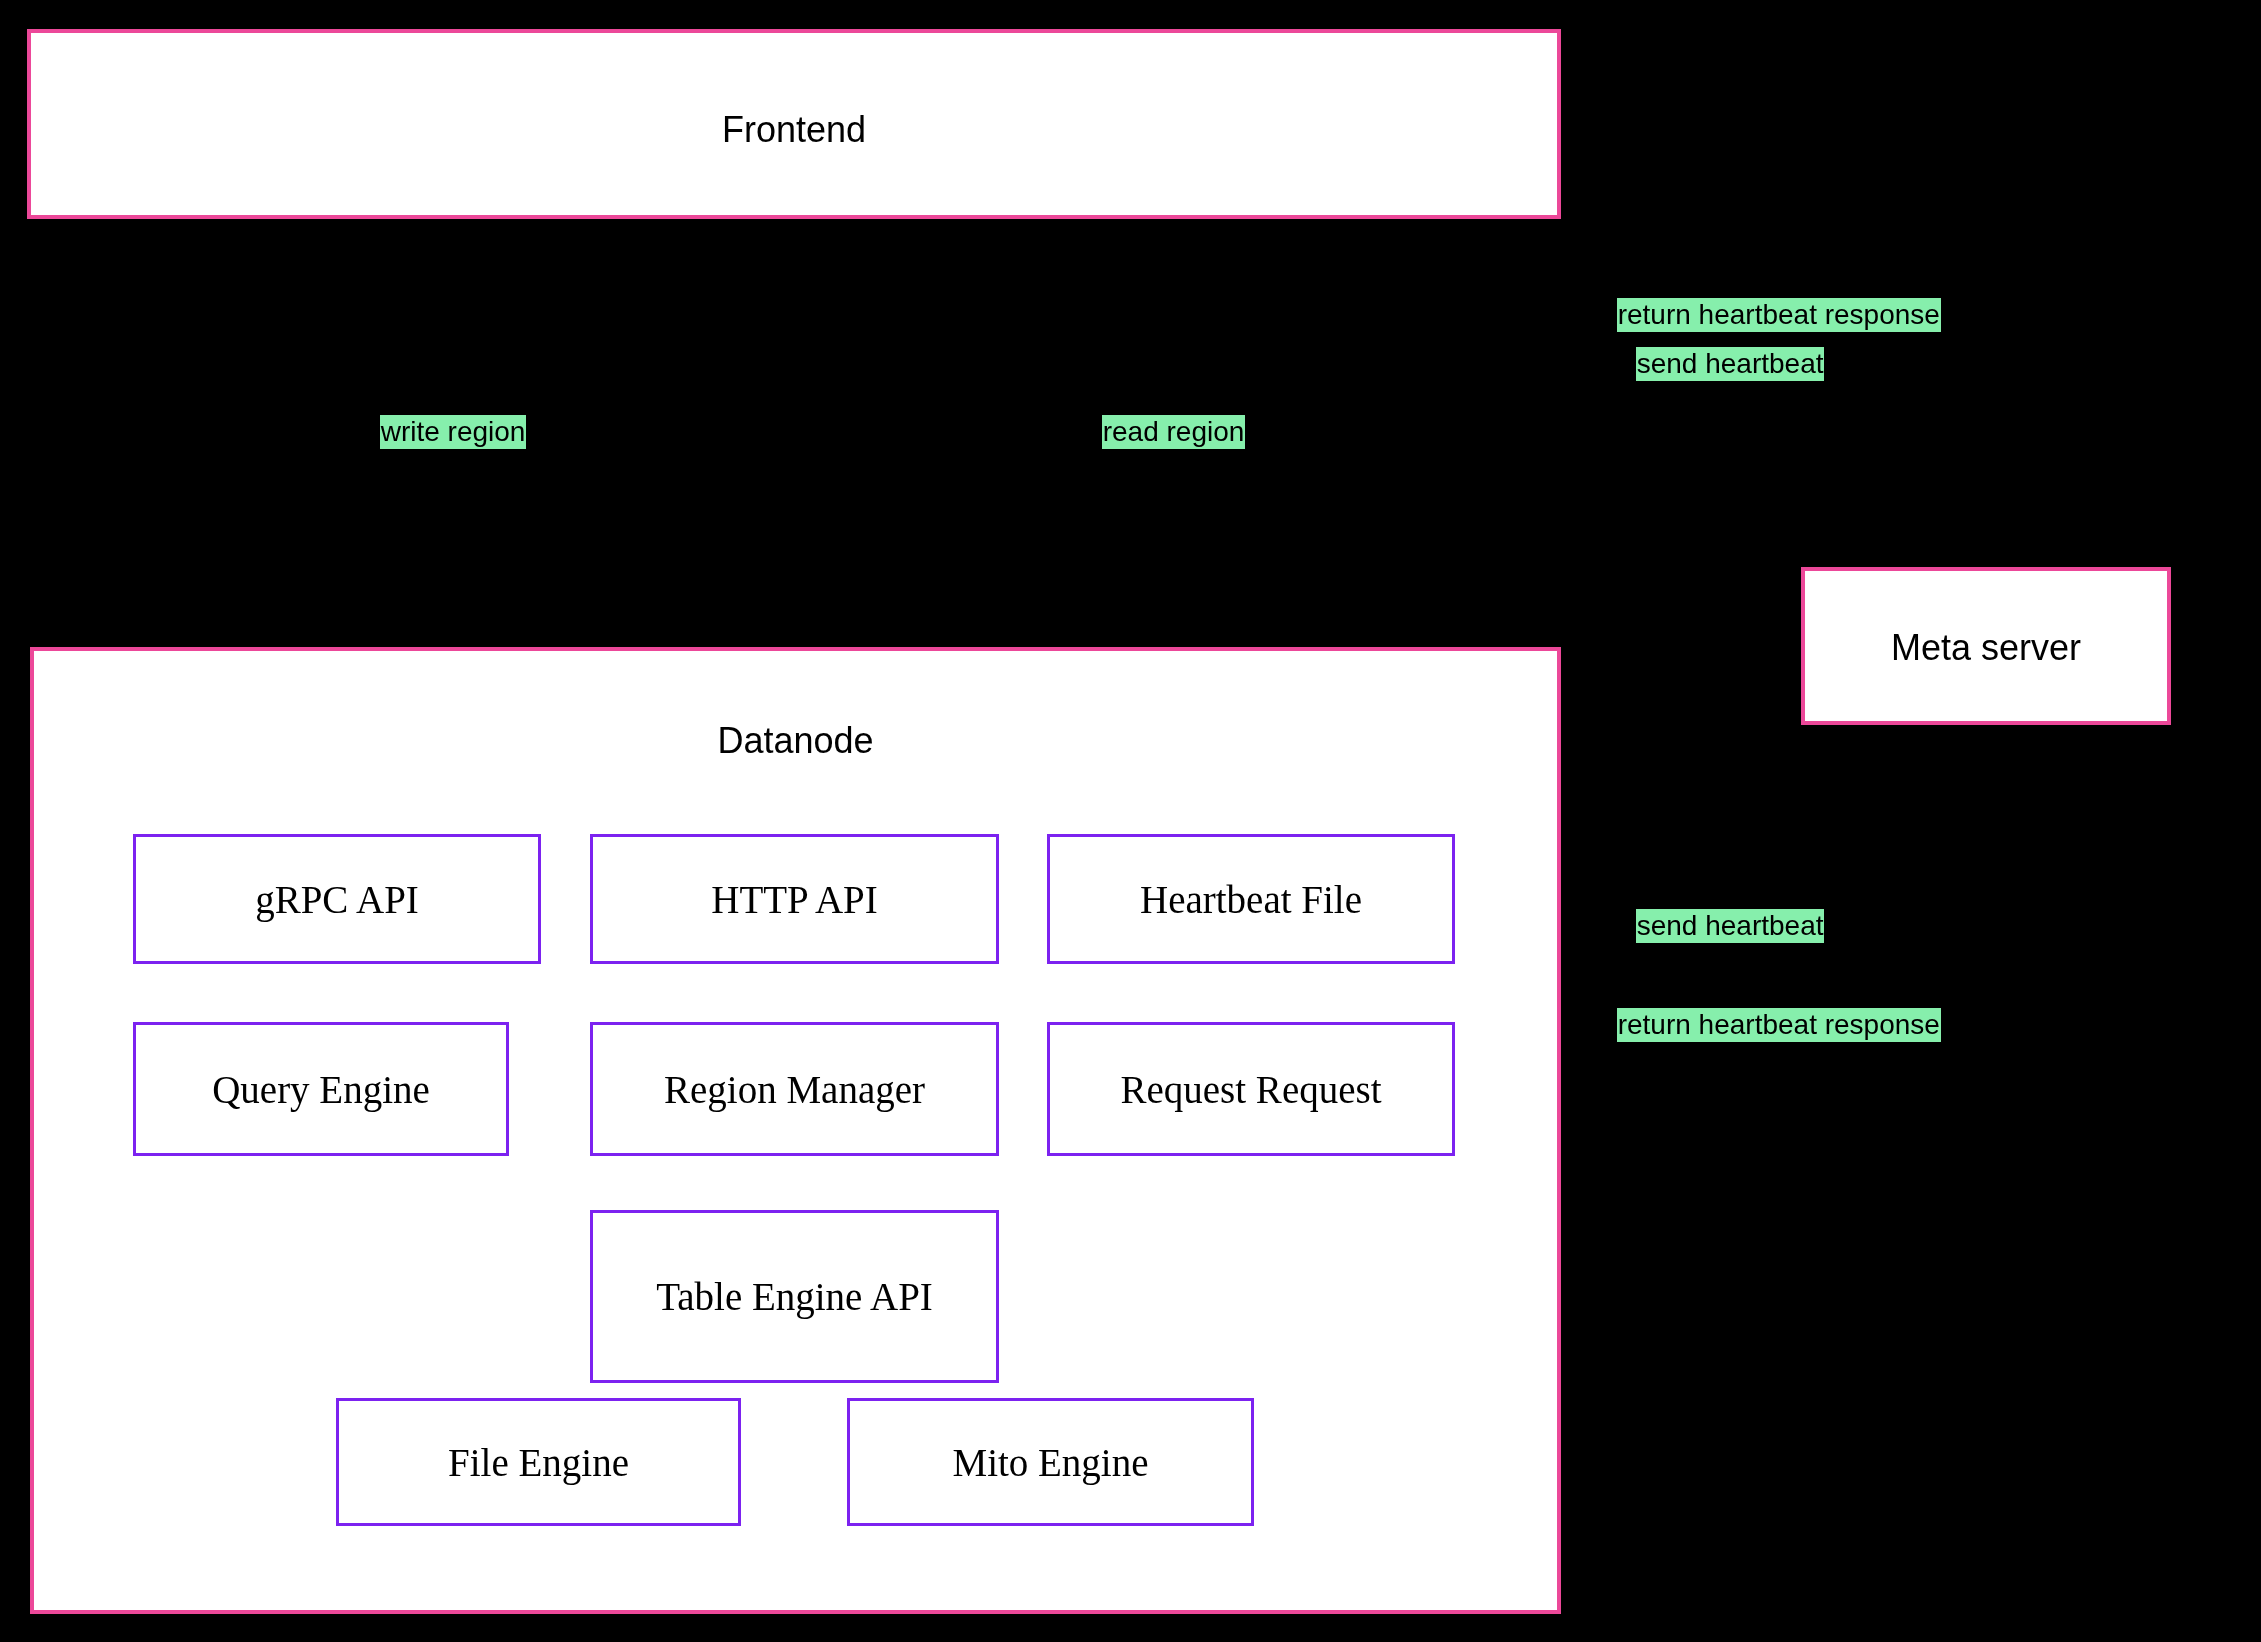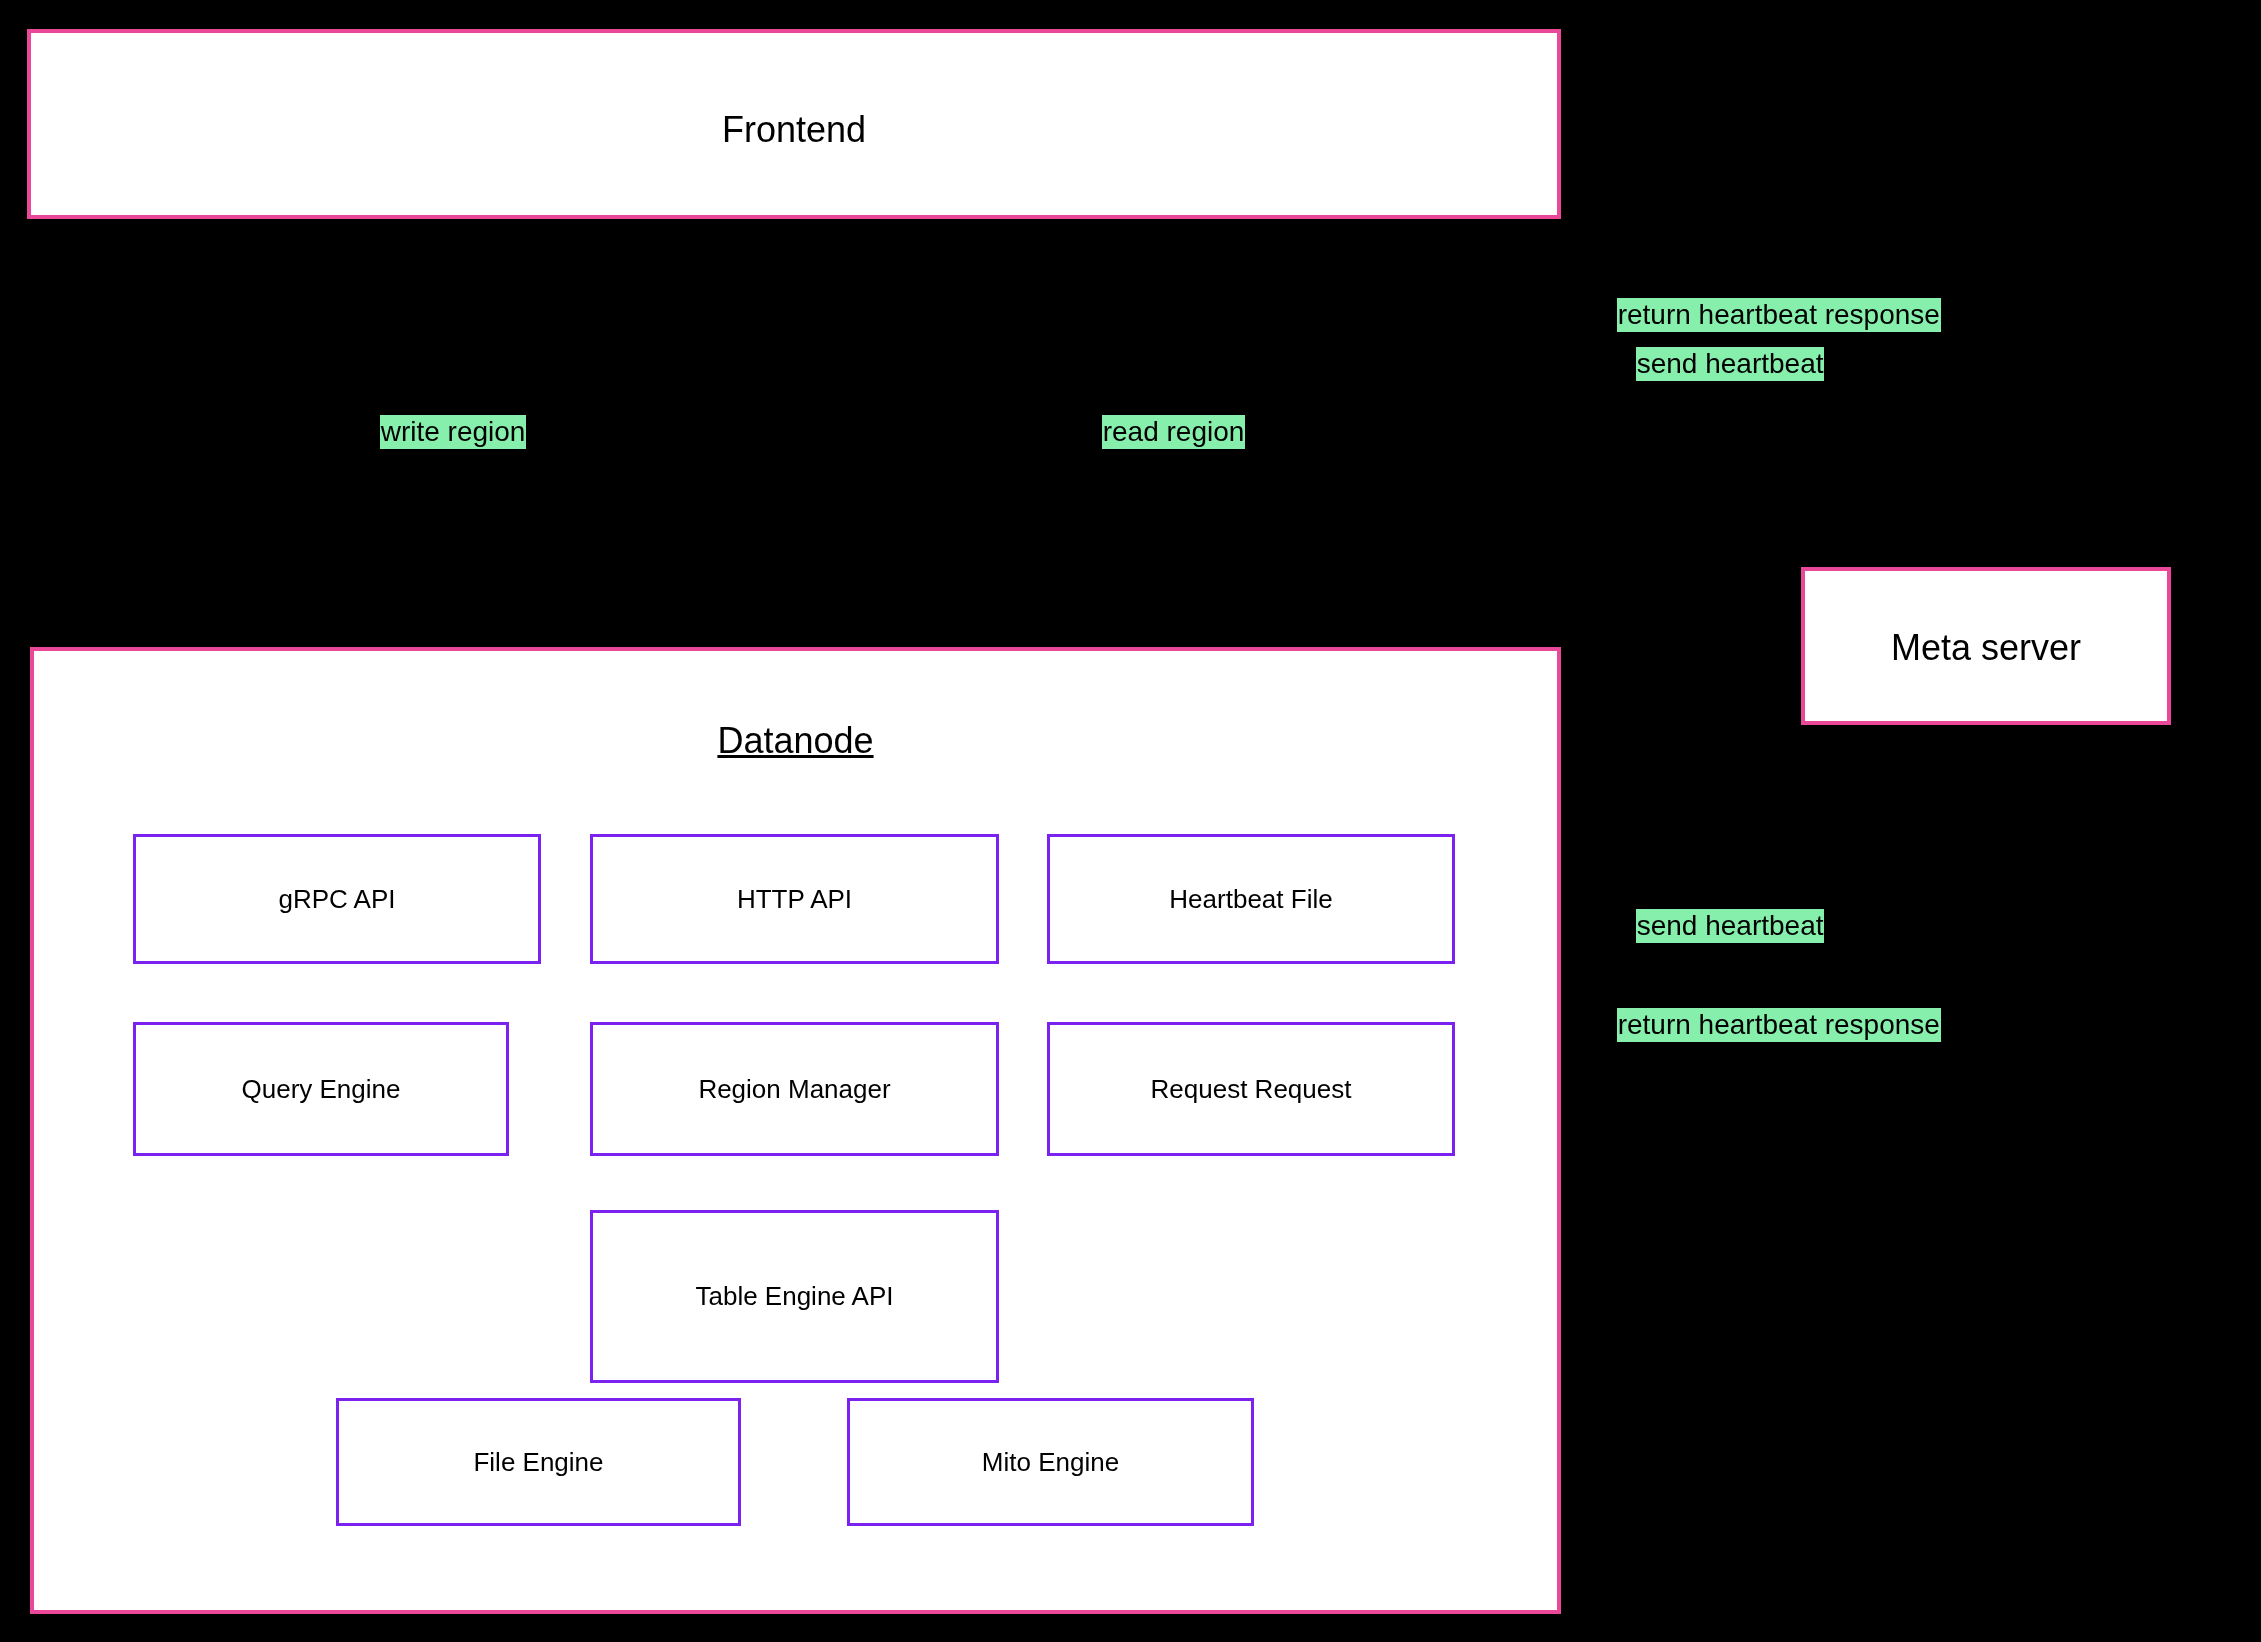--- a/index.html
+++ b/index.html
@@ -38,37 +38,37 @@
     font-size: 36px;
     font-family: "Liberation Sans", sans-serif;
     line-height: 1.1;
     white-space: nowrap;
   }
 
   #frontend-box { left: 27px;  top: 29px;   width: 1534px; height: 190px; }
   #frontend-box > .box-title { top: 77px; }
 
   #datanode-box { left: 30px;  top: 647px;  width: 1531px; height: 967px; }
-  #datanode-box > .box-title { top: 70px; text-decoration: underline; }
+  #datanode-box > .box-title { top: 70px; }
 
   #meta-server-box { left: 1801px; top: 567px; width: 370px; height: 158px; }
   #meta-server-box > .box-title { top: 57px; }
 
   
   .inner-box {
     position: absolute;
     background: #FFFFFF;
     border: 3.4px solid #7C22F0;
     box-sizing: border-box;
     display: flex;
     align-items: center;
     justify-content: center;
     color: #000000;
-    font-size: 26px;
-    font-family: Liberation Sans, sans-serif;
+    font-size: 39px;
+    font-family: Liberation Serif, serif;
     white-space: nowrap;
   }
 
   #box-grpc-api        { left: 133px;  top: 834px; width: 408px; height: 130px; }
   #box-http-api        { left: 590px;  top: 834px; width: 409px; height: 130px; }
   #box-heartbeat-task  { left: 1047px; top: 834px; width: 408px; height: 130px; }
 
   #box-query-engine    { left: 133px;  top: 1022px; width: 376px; height: 134px; }
   #box-region-manager  { left: 590px;  top: 1022px; width: 409px; height: 134px; }
   #box-request-handler { left: 1047px; top: 1022px; width: 408px; height: 134px; }

